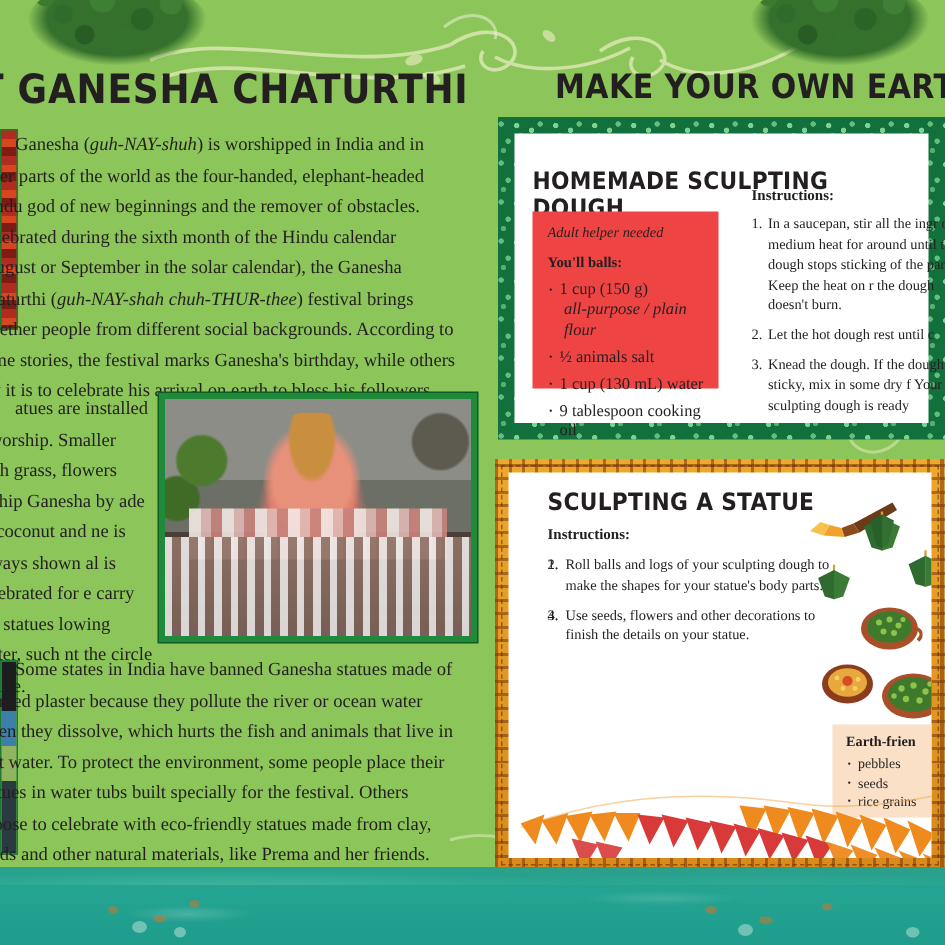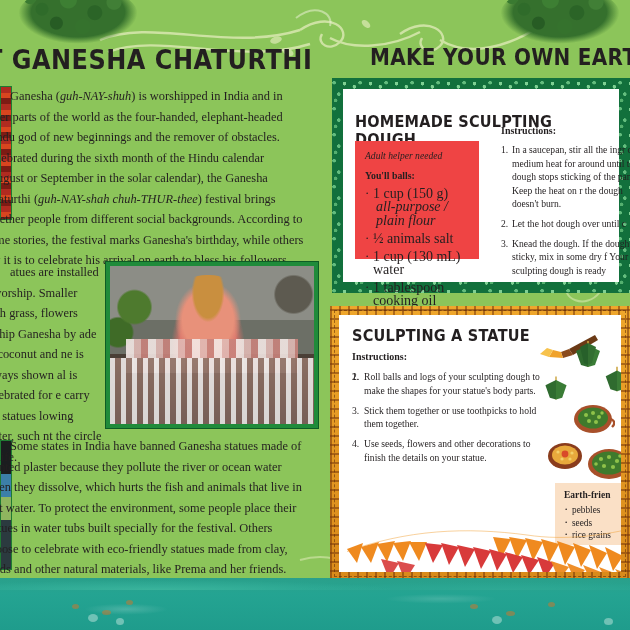--- a/index.html
+++ b/index.html
@@ -147,21 +147,21 @@
     transform:scaleY(1.1); transform-origin:left top;
   }
 
   .needbox {
     position:absolute; left:12px; top:52px; width:124px; height:118px;
     background:#ef4444; padding:9px 10px;
   }
   .needbox .adult { font-style:italic; font-size:9.6px; color:#231f20; }
   .needbox .hdr { font-weight:700; font-size:9.8px; margin-top:9px; color:#231f20; }
   .needbox ul { list-style:none; margin-top:6px; }
-  .needbox li { font-size:14px; line-height:13.4px; color:#231f20; padding-left:8px; position:relative; margin-bottom:4.5px; }
+  .needbox li { font-size:11px; line-height:13.4px; color:#231f20; padding-left:8px; position:relative; margin-bottom:4.5px; }
   .needbox li:before { content:"·"; position:absolute; left:0; top:-1px; font-size:13px; }
   .needbox li span.cont { display:block; padding-left:3px;font-style:italic; }
 
   .instr1 { position:absolute; left:158px; top:36px; width:150px; }
   .instr-hdr { font-weight:700; font-size:10px; color:#231f20; }
   .ol { list-style:none; margin-top:7px; }
   .ol li { font-size:9.6px; line-height:13.6px; color:#231f20; position:relative; padding-left:11px; margin-bottom:6px; }
   .ol li .num { position:absolute; left:0; top:0; }
 
   
@@ -169,21 +169,21 @@
     position:absolute; left:-8px; top:306px; width:300px; height:275px;
     padding:9px; background:#e89a22;
     background-image:
       repeating-linear-gradient(90deg, rgba(120,55,10,.55) 0 2px, transparent 2px 9px),
       repeating-linear-gradient(0deg, rgba(120,55,10,.55) 0 2px, transparent 2px 9px),
       linear-gradient(#efa72c,#d98a1a);
   }
   .card2:before{
     content:""; position:absolute; inset:4px; border:1.5px dashed rgba(90,40,6,.55);
   }
-  .card2 .inner { background:#fff; width:100%; height:100%; padding:12px 13px; position:relative; overflow:hidden; }
+  .card2 .inner { background:#fff; width:100%; height:100%; padding:12px 26px; position:relative; overflow:hidden; }
 
   .brush { position:absolute; left:200px; top:18px; width:60px; height:26px; }
   .ol2 { list-style:none; margin-top:8px; width:200px; }
   .ol2 li { font-size:9.6px; line-height:13.6px; color:#231f20; position:relative; padding-left:12px; margin-bottom:6.5px; }
   .ol2 li .num { position:absolute; left:0; top:0; }
 
   .leaf { position:absolute; width:30px; height:30px; }
 
   .earthbox {
     position:absolute; left:216px; top:168px; width:92px; height:62px;
@@ -276,34 +276,34 @@
         <div class="needbox">
           <div class="adult">Adult helper needed</div>
           <div class="hdr">You'll balls:</div>
           <ul>
             <li>
               <span>1 cup (150 g)</span>
               <span class="cont">all-purpose / plain flour</span>
             </li>
             <li>½ animals salt</li>
             <li>1 cup (130 mL) water</li>
-            <li>1 tablespoon cooking oil</li>
+            <li>9 tablespoon cooking oil</li>
           </ul>
         </div>
 
         <div class="instr1">
           <div class="instr-hdr">Instructions:</div>
           <ul class="ol">
             <li>
               <span class="num">1.</span>
               <span>In a saucepan, stir all the ingr over medium heat for around until the dough stops sticking of the pan. Keep the heat on r the dough doesn't burn.</span>
             </li>
             <li>
               <span class="num">2.</span>
-              <span>Let the hot dough over until c</span>
+              <span>Let the hot dough rest until c</span>
             </li>
             <li>
               <span class="num">3.</span>
               <span>Knead the dough. If the dough a bit sticky, mix in some dry f Your sculpting dough is ready</span>
             </li>
           </ul>
         </div>
       </div>
     </div>
 
@@ -323,21 +323,20 @@
         <ul class="ol2">
           <li>
             <span class="num">1.</span>
           </li>
           <li>
             <span class="num">2.</span>
             <span>Roll balls and logs of your sculpting dough to make the shapes for your statue's body parts.</span>
           </li>
           <li>
             <span class="num">3.</span>
-            <span>Stick them together or use toothpicks to hold them together.</span>
           </li>
           <li>
             <span class="num">4.</span>
             <span>Use seeds, flowers and other decorations to finish the details on your statue.</span>
           </li>
         </ul>
 
         <svg class="leaf" style="left:232px; top:22px; width:34px; height:34px;" viewBox="0 0 34 34">
           <path d="M17 4 L17 30" stroke="#caa23c" stroke-width="1.6" fill="none"></path>
           <g fill="#2f6b2f">

